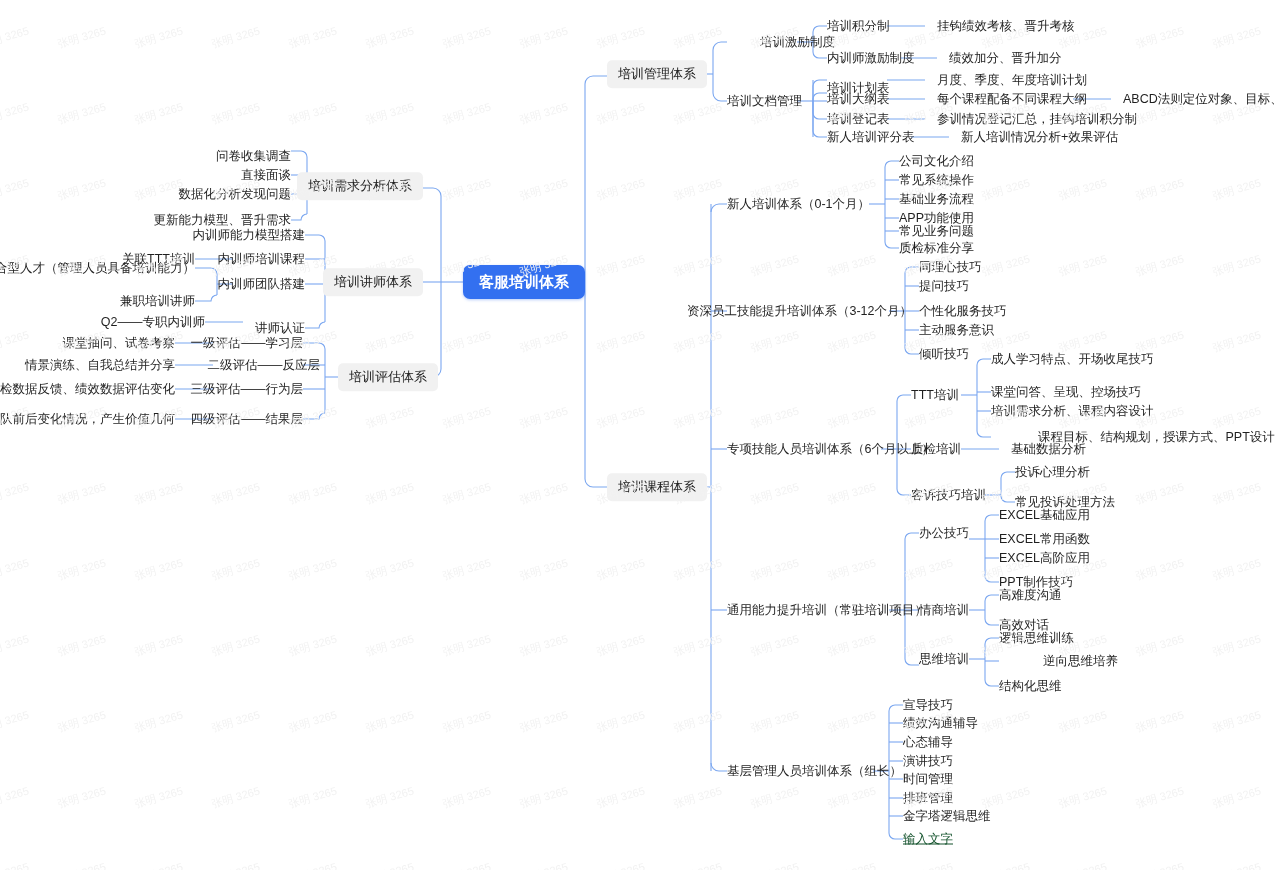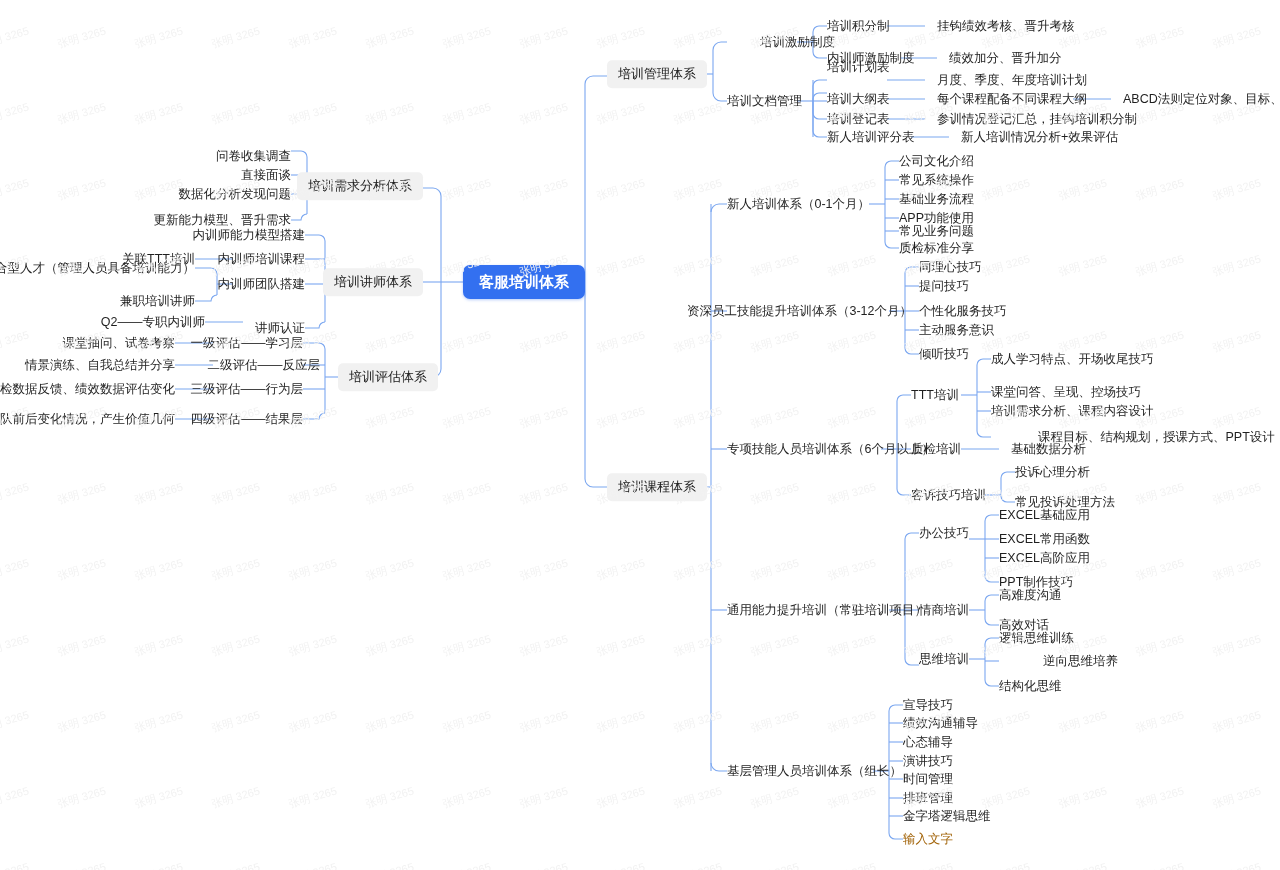--- a/index.html
+++ b/index.html
@@ -23,21 +23,21 @@
   .n-root{background:#3370f0;color:#ffffff;border-radius:7px;
       padding:8px 16px;font-size:15px;font-weight:700;
       box-shadow:0 1px 3px rgba(51,112,240,.35);}
   
   .n-l1{background:#f1f1f1;border-radius:5px;padding:6px 11px;
       font-size:13px;color:#222;}
   
   .n-plain{padding:1px 0;}
   .n-right{text-align:left;}
   .n-left{text-align:right;transform:translate(-100%,-50%);}
-  .n-muted{color:#a16207;}
+  .n-muted{color:#14532d;text-decoration:underline;}
 </style>
 </head>
 <body>
 
 <div id="canvas">
 
   <svg id="links" viewBox="0 0 1280 870" xmlns="http://www.w3.org/2000/svg">
     <g fill="none" stroke="#7ba7f0" stroke-width="1.1">
 
       <path d="M562,282 H585"></path>
@@ -207,21 +207,21 @@
     <span>培训积分制</span></div>
   <div class="node n-plain n-right" style="left:937px;top:26px;">
     <span>挂钩绩效考核、晋升考核</span></div>
   <div class="node n-plain n-right" style="left:827px;top:58px;">
     <span>内训师激励制度</span></div>
   <div class="node n-plain n-right" style="left:949px;top:58px;">
     <span>绩效加分、晋升加分</span></div>
 
   <div class="node n-plain n-right" style="left:727px;top:101px;">
     <span>培训文档管理</span></div>
-  <div class="node n-plain n-right" style="left:827px;top:68px;font-family:Liberation Mono, monospace;">
+  <div class="node n-plain n-right" style="left:827px;top:88px;">
     <span>培训计划表</span></div>
   <div class="node n-plain n-right" style="left:937px;top:80px;">
     <span>月度、季度、年度培训计划</span></div>
   <div class="node n-plain n-right" style="left:827px;top:99px;">
     <span>培训大纲表</span></div>
   <div class="node n-plain n-right" style="left:937px;top:99px;">
     <span>每个课程配备不同课程大纲</span></div>
   <div class="node n-plain n-right" style="left:1123px;top:99px;">
     <span>ABCD法则定位对象、目标、程度、场景</span></div>
   <div class="node n-plain n-right" style="left:827px;top:119px;">

